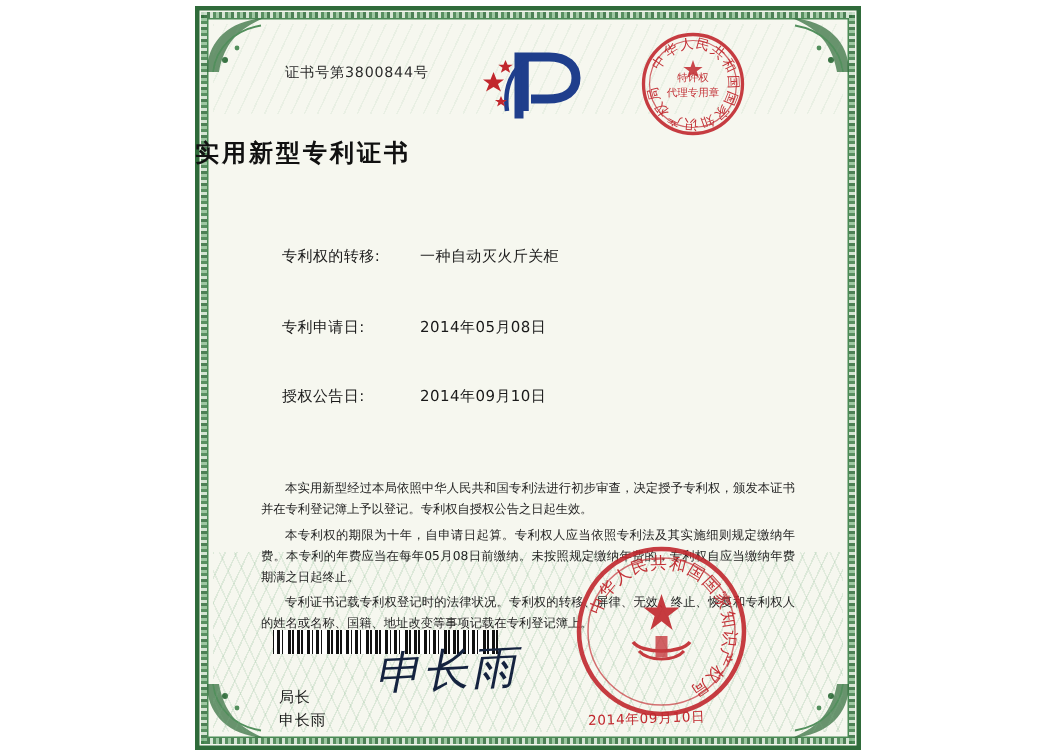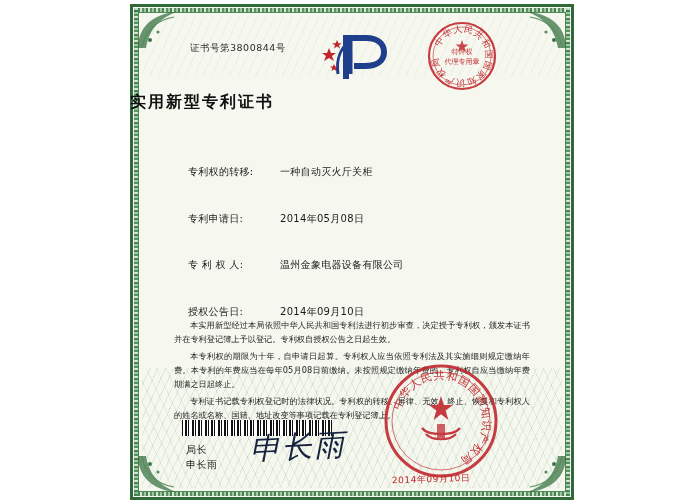--- a/index.html
+++ b/index.html
@@ -175,21 +175,21 @@
     background:
       repeating-linear-gradient(90deg,
         #111 0 1px, #fff 1px 3px, #111 3px 5px, #fff 5px 6px,
         #111 6px 7px, #fff 7px 10px, #111 10px 12px, #fff 12px 13px);
   }
 
   
   .director {
     position: absolute;
     left: 56px;
-    bottom: 28px;
+    bottom: 12px;
     font-size: 10px;
     color: #1a1a1a;
     line-height: 1.5;
     letter-spacing: .5px;
     margin-top: 24px;
   }
   .signature {
     position: absolute;
     left: 120px;
     bottom: 32px;
@@ -296,24 +296,20 @@
     <div class="main-title">实用新型专利证书</div>
 
     <div class="fields">
       <div class="field-row">
         <span class="field-label">专利权的转移:</span>
         <span class="field-value">一种自动灭火斤关柜</span>
       </div>
       <div class="field-row">
         <span class="field-label">专利申请日:</span>
         <span class="field-value">2014年05月08日</span>
-      </div>
-      <div class="field-row">
-        <span class="field-label">专 利 权 人:</span>
-        <span class="field-value">温州金象电器设备有限公司</span>
       </div>
       <div class="field-row">
         <span class="field-label">授权公告日:</span>
         <span class="field-value">2014年09月10日</span>
       </div>
     </div>
 
     <div class="body-text">
       <p>本实用新型经过本局依照中华人民共和国专利法进行初步审查，决定授予专利权，颁发本证书并在专利登记簿上予以登记。专利权自授权公告之日起生效。</p>
       <p>本专利权的期限为十年，自申请日起算。专利权人应当依照专利法及其实施细则规定缴纳年费。本专利的年费应当在每年05月08日前缴纳。未按照规定缴纳年费的，专利权自应当缴纳年费期满之日起终止。</p>

